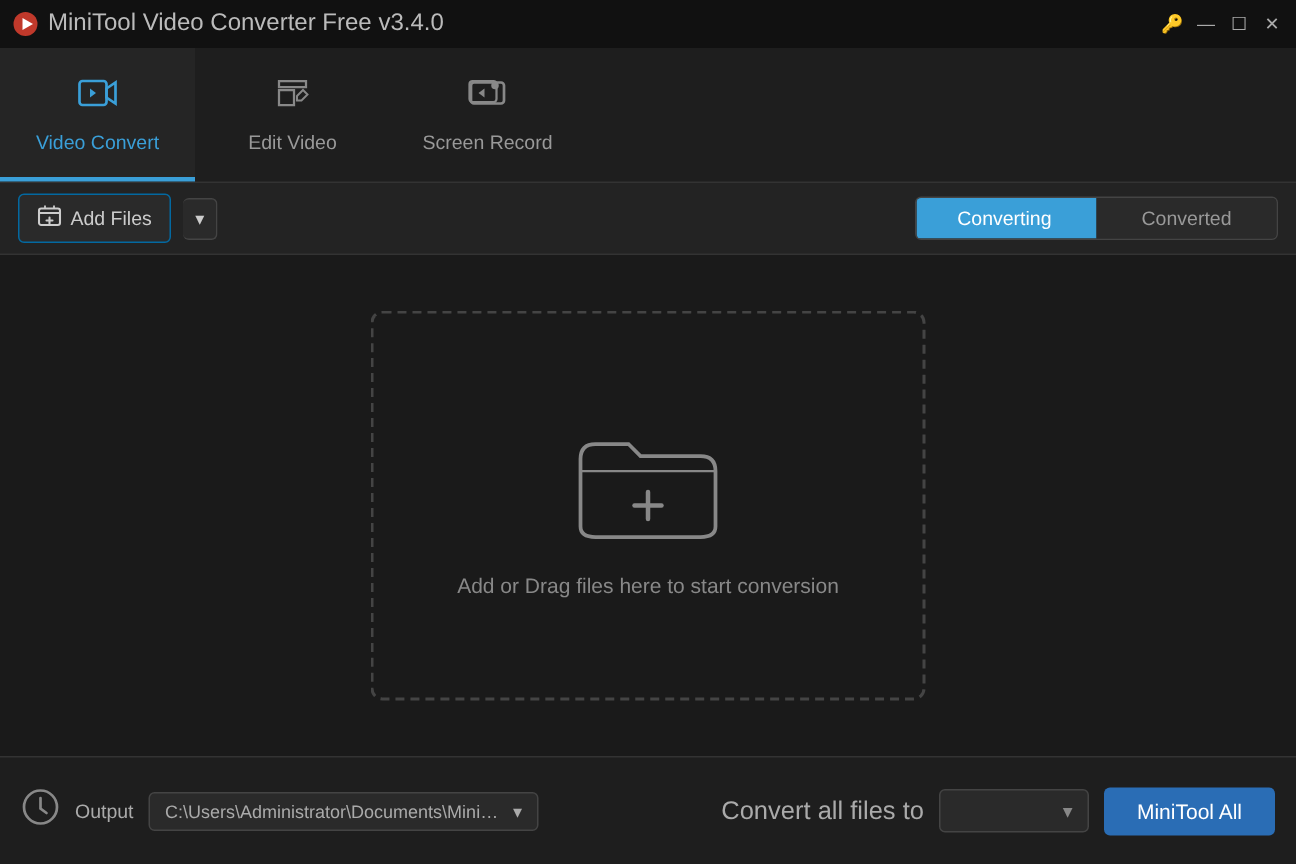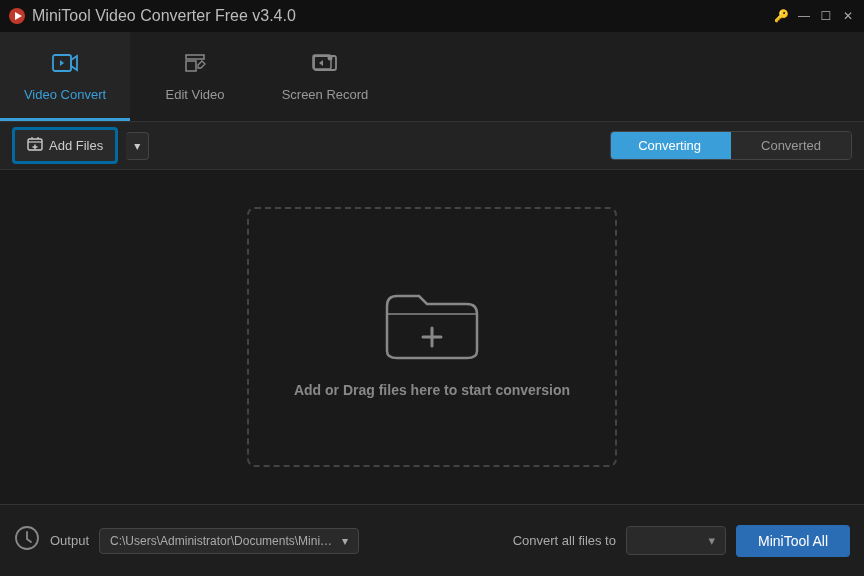--- a/index.html
+++ b/index.html
@@ -98,21 +98,21 @@
       padding: 0 12px;
       gap: 8px;
       border-bottom: 1px solid #333;
       flex-shrink: 0;
     }
     #add-files-btn {
       display: flex;
       align-items: center;
       gap: 6px;
       background: #2a2a2a;
-      border: 3px solid #0369a1;
+      border: 1px solid #0369a1;
       color: #ccc;
       padding: 6px 12px;
       border-radius: 4px;
       cursor: pointer;
       font-size: 13px;
     }
     #add-files-dropdown {
       background: #2a2a2a;
       border: 1px solid #444;
       color: #ccc;
@@ -147,21 +147,20 @@
     }
 
     
     #main-content {
       flex: 1;
       background: #1a1a1a;
       display: flex;
       align-items: center;
       justify-content: center;
       overflow: hidden;
-      font-weight: bold;
     }
 
     #drop-zone {
       width: 370px;
       height: 260px;
       border: 2px dashed #444;
       border-radius: 8px;
       display: flex;
       flex-direction: column;
       align-items: center;
@@ -216,21 +215,21 @@
     }
     #output-path-text {
       flex: 1;
       white-space: nowrap;
       overflow: hidden;
       text-overflow: ellipsis;
       font-size: 12px;
     }
     #convert-all-label {
       margin-left: auto;
-      font-size: 13px;
+      font-size: 17px;
       color: #aaa;
       flex-shrink: 0;
     }
     #format-dropdown {
       background: #2a2a2a;
       border: 1px solid #444;
       color: #888;
       padding: 6px 10px;
       border-radius: 4px;
       font-size: 13px;

